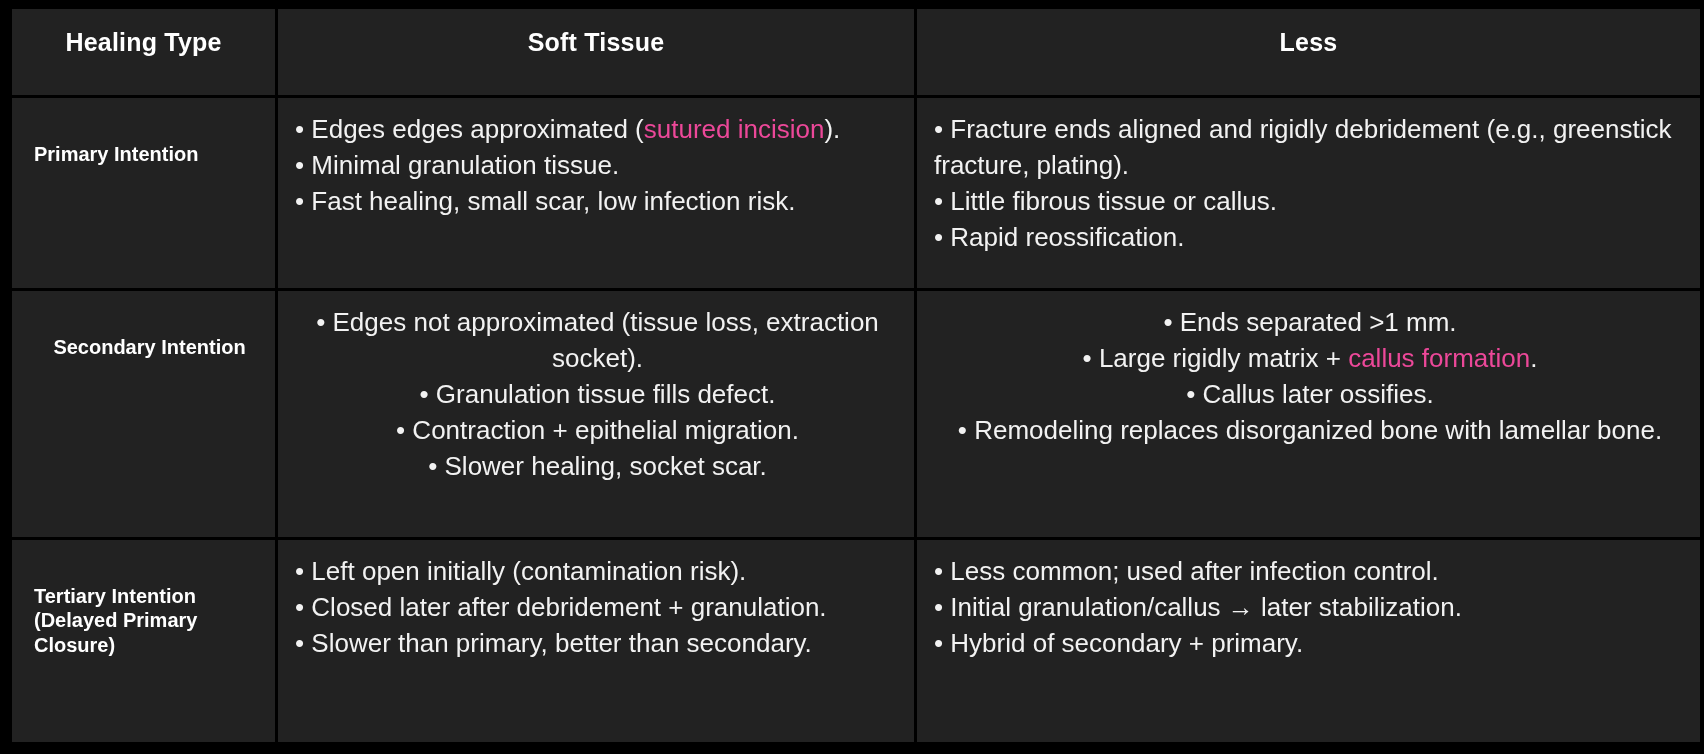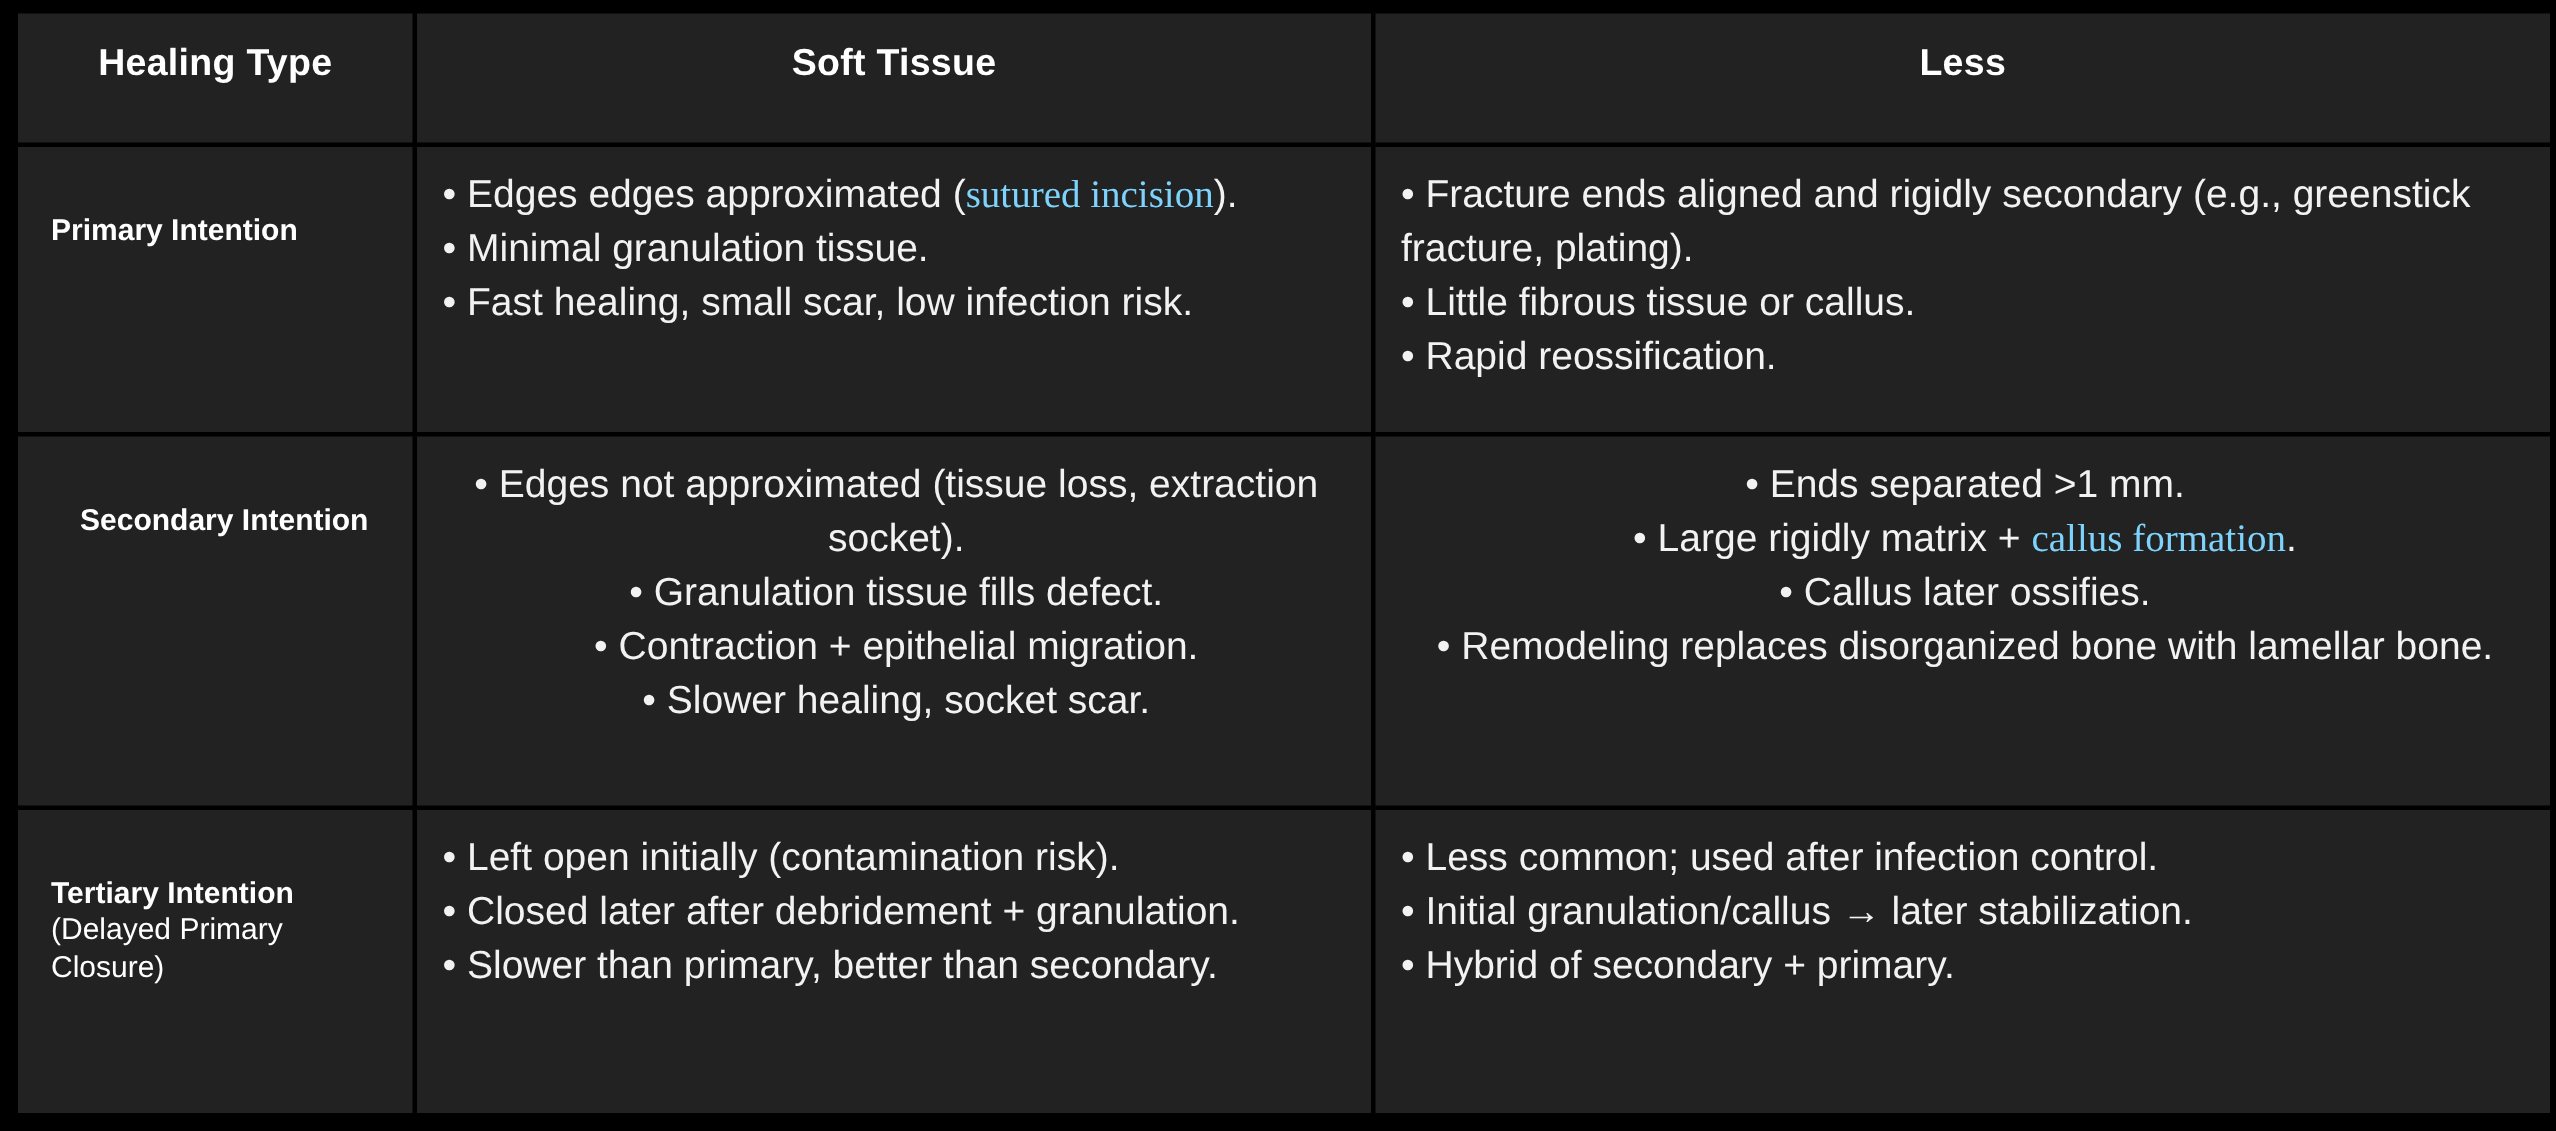--- a/index.html
+++ b/index.html
@@ -62,21 +62,21 @@
     color: #ffffff;
     font-size: 20px;
     line-height: 1.22;
   }
   .row-label .label-main {
     font-weight: bold;
     display: block;
     margin-top: 28px;
   }
   .row-label .label-sub {
-    font-weight: normal;
+    font-weight: bold;
     display: block;
   }
 
   
   .content-cell {
     padding: 14px 14px 10px 17px;
     color: #f2f2f2;
     font-size: 26px;
     line-height: 1.38;
   }
@@ -88,22 +88,21 @@
   .content-cell li {
     margin: 0;
     padding: 0 0 0 0;
     text-indent: 0;
   }
   .content-cell li::before {
     content: "\2022\00a0";
   }
 
   .hl {
-    color: #7dd3fc;
-    font-family: Liberation Serif, serif;
+    color: #ec4899;
   }
 
   
   tr.row-primary   td { height: 193px; }
   tr.row-secondary td { height: 249px; text-align: center; }
   tr.row-tertiary  td { height: 205px; }
 </style>
 </head>
 <body>
 
@@ -130,21 +129,21 @@
         </td>
         <td class="content-cell">
           <ul>
               <li><span>Edges edges approximated (</span><span class="hl">sutured incision</span><span>).</span></li>
               <li><span>Minimal granulation tissue.</span></li>
               <li><span>Fast healing, small scar, low infection risk.</span></li>
             </ul>
         </td>
         <td class="content-cell">
           <ul>
-              <li><span>Fracture ends aligned and rigidly secondary (e.g., greenstick fracture, plating).</span></li>
+              <li><span>Fracture ends aligned and rigidly debridement (e.g., greenstick fracture, plating).</span></li>
               <li><span>Little fibrous tissue or callus.</span></li>
               <li><span>Rapid reossification.</span></li>
             </ul>
         </td>
       </tr>
 
       <tr class="row-secondary">
         <td class="row-label">
           <span class="label-main">Secondary Intention</span>
           <span class="label-sub"></span>

